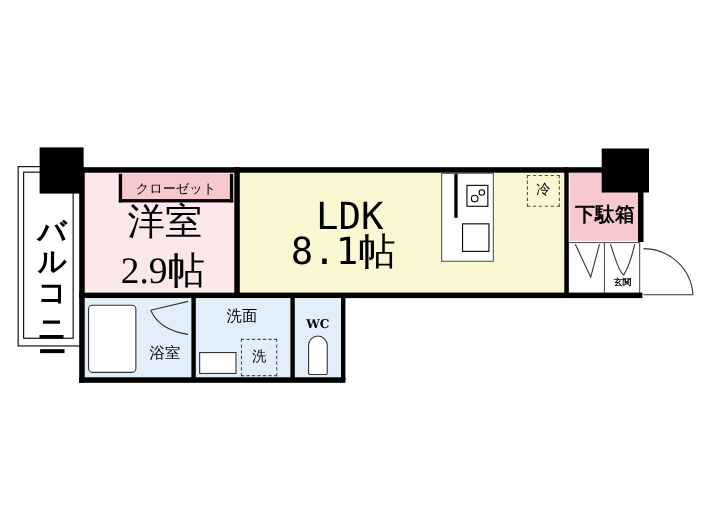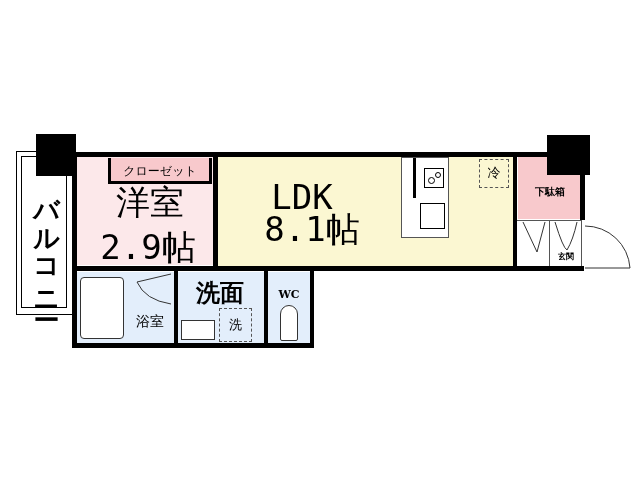--- a/index.html
+++ b/index.html
@@ -2,40 +2,40 @@
 <html><head>
 <meta charset="utf-8">
 <style>
   html, body { margin: 0; padding: 0; background: #ffffff; }
   body { width: 640px; height: 480px; position: relative; overflow: hidden;
          font-family: "DejaVu Sans", sans-serif; }
   .abs { position: absolute; box-sizing: border-box; }
   .wall { background: #000; position: absolute; }
   .room-label { position: absolute; color: #000; text-align: center; line-height: 1; }
   .big { font-family: "DejaVu Sans Mono", monospace; font-size: 34px; font-weight: 500; }
-  .sm { font-size: 10px; font-weight: bold; }
+  .sm { font-size: 18px; font-weight: bold; }
   .xs { font-size: 12px; font-weight: normal; }
   .dashed { border: 1.5px dashed #555; }
 </style>
 </head>
 <body>
 
 <div class="abs" style="left:16px; top:151px; width:58px; height:164px; border:1.5px solid #000;">
   <div class="abs" style="left:4px; top:4px; width:46px; height:152px; border:1px solid #000;"></div>
 </div>
 <div class="room-label" style="left:32px; top:180px; width:28px; font-size:26px; font-weight:bold; writing-mode:vertical-rl; letter-spacing:2px;">バルコニー</div>
 
 <div class="abs" style="left:76px; top:155px; width:140px; height:110px; background:#fce8ea;"></div>
 <div class="abs" style="left:108px; top:158px; width:104px; height:26px; background:#f8c9cc; border:3px solid #000; border-top:none;"></div>
 <div class="room-label xs" style="left:110px; top:165px; width:100px;">クローゼット</div>
 <div class="room-label big" style="left:90px; top:185px; width:120px;">洋室</div>
-<div class="room-label big" style="left:88px; top:230px; width:120px;">2.9帖</div>
+<div class="room-label big" style="left:88px; top:230px; width:120px;font-family:Liberation Serif, serif;">2.9帖</div>
 
 <div class="abs" style="left:218px; top:155px; width:296px; height:112px; background:#fbf7d2;"></div>
-<div class="room-label big" style="left:252px; top:180px; width:100px;">LDK</div>
+<div class="room-label big" style="left:268px; top:180px; width:100px;">LDK</div>
 <div class="room-label big" style="left:262px; top:212px; width:100px;">8.1帖</div>
 
 <div class="abs" style="left:401px; top:157px; width:48px; height:81px; background:#fff; border:1px solid #555;"></div>
 <div class="abs" style="left:413px; top:158px; width:3px; height:40px; background:#000;"></div>
 <div class="abs" style="left:424px; top:168px; width:20px; height:20px; border:1px solid #000; background:#fff;">
   <div class="abs" style="left:3px; top:8px; width:7px; height:7px; border:1px solid #000; border-radius:50%;"></div>
   <div class="abs" style="left:10px; top:3px; width:6px; height:6px; border:1px solid #000; border-radius:50%;"></div>
 </div>
 <div class="abs" style="left:420px; top:203px; width:25px; height:26px; border:1px solid #000; background:#fff;"></div>
 
@@ -55,21 +55,21 @@
 </svg>
 
 <div class="abs" style="left:76px; top:272px; width:98px; height:72px; background:#e3eefb;"></div>
 <div class="abs" style="left:80px; top:277px; width:44px; height:62px; background:#fff; border:1px solid #333; border-radius:4px;"></div>
 <svg class="abs" style="left:135px; top:272px;" width="40" height="40">
   <path d="M2 10 L36 2 M2 10 Q10 28 36 32" fill="none" stroke="#333" stroke-width="1"></path>
 </svg>
 <div class="room-label" style="left:128px; top:314px; width:44px; font-size:14px; font-weight:500;">浴室</div>
 
 <div class="abs" style="left:178px; top:272px; width:86px; height:72px; background:#e3eefb;"></div>
-<div class="room-label" style="left:190px; top:281px; width:60px; font-size:24px; font-weight:bold;">洗面</div>
+<div class="room-label" style="left:190px; top:281px; width:60px; font-size:14px; font-weight:normal;">洗面</div>
 <div class="abs" style="left:181px; top:320px; width:34px; height:20px; border:1px solid #333; background:#fff;"></div>
 <div class="abs dashed" style="left:219px; top:308px; width:33px; height:34px;"></div>
 <div class="room-label" style="left:219px; top:318px; width:33px; font-size:13px;">洗</div>
 
 <div class="abs" style="left:268px; top:272px; width:42px; height:72px; background:#e3eefb;"></div>
 <div class="room-label" style="left:274px; top:289px; width:30px; font-size:11px; font-weight:bold; font-family:'DejaVu Serif', serif;text-align:center;">WC</div>
 <div class="abs" style="left:280px; top:305px; width:18px; height:36px; background:#fff; border:1px solid #333; border-radius:9px 9px 2px 2px;"></div>
 
 <div class="wall" style="left:36px; top:134px; width:40px; height:42px;"></div>
 <div class="wall" style="left:547px; top:135px; width:43px; height:40px;"></div>

